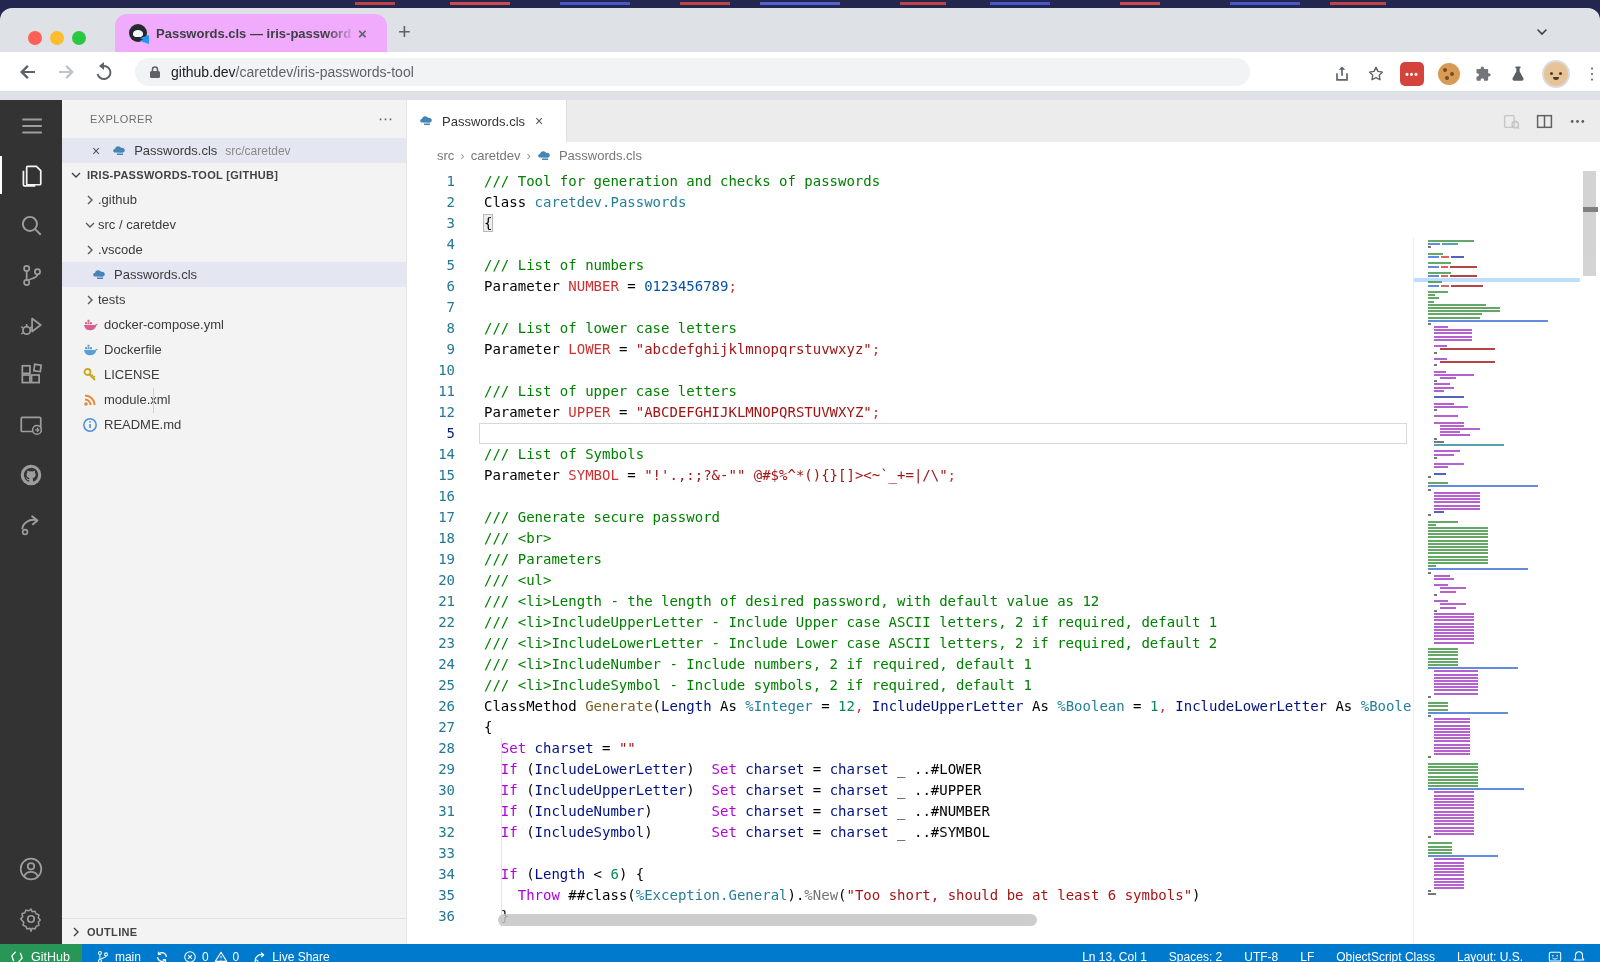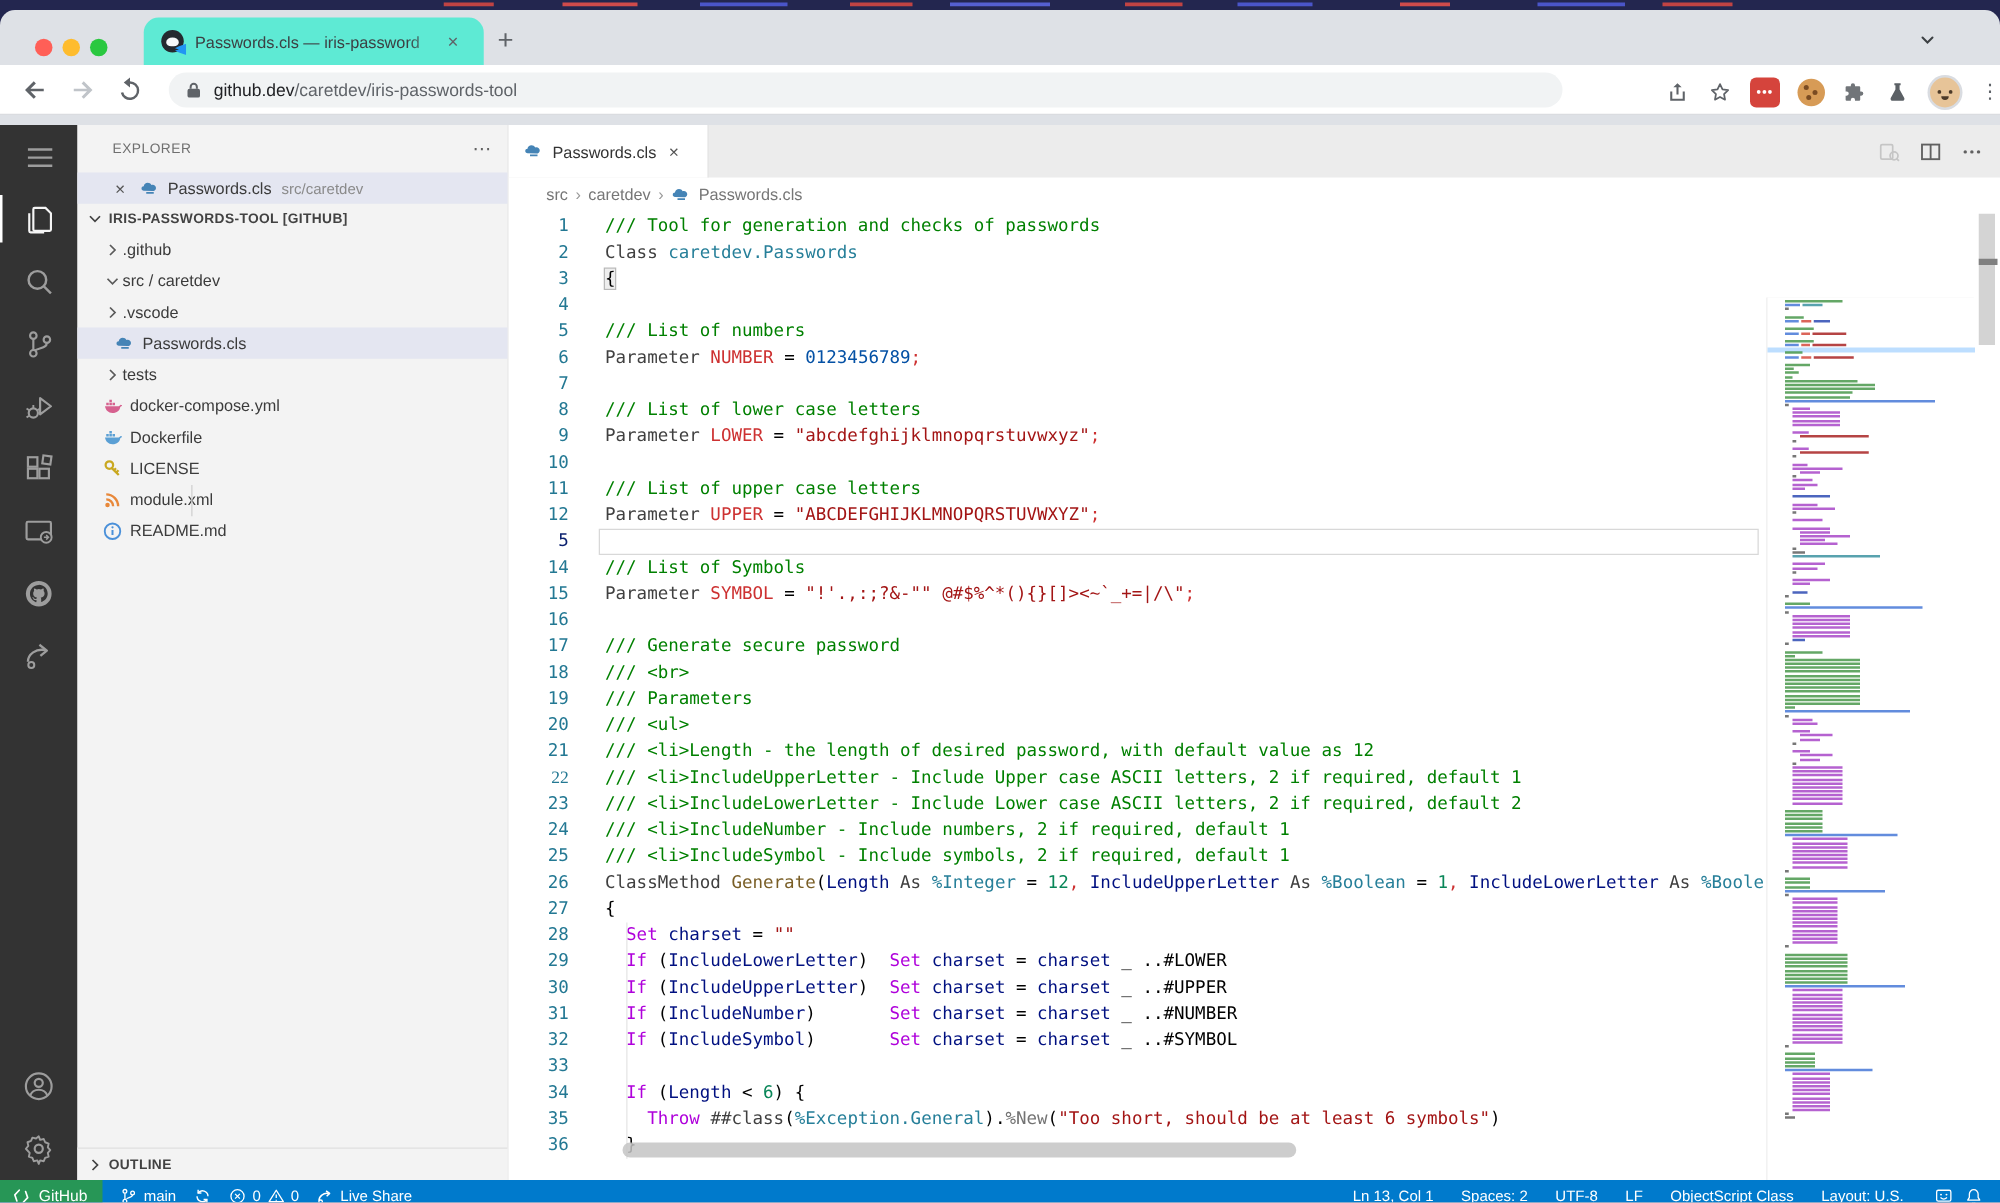--- a/index.html
+++ b/index.html
@@ -16,21 +16,21 @@
       linear-gradient(#4a55c9,#4a55c9), linear-gradient(#c04343,#c04343);
     background-repeat:no-repeat;
     background-size:40px 3px,60px 3px,70px 3px,50px 3px,80px 3px,46px 3px,60px 3px,40px 3px,70px 3px,56px 3px;
     background-position:355px 2px,450px 2px,560px 2px,680px 2px,760px 2px,900px 2px,990px 2px,1120px 2px,1230px 2px,1330px 2px; }
 
   
   .browser { position:absolute; left:0; top:8px; width:1600px; height:954px; background:#dee1e6; border-radius:12px 12px 0 0; overflow:hidden; }
   .tabstrip { position:relative; height:44px; }
   .traffic { position:absolute; top:23px; width:14px; height:14px; border-radius:50%; }
   .t-red{ left:28px; background:#ff5f57; } .t-yellow{ left:50px; background:#febc2e; } .t-green{ left:72px; background:#2ac840; }
-  .btab { position:absolute; left:115px; top:6px; width:272px; height:38px; background:#5eead4; border-radius:12px 12px 0 0; display:flex; align-items:center; padding:0 6px 0 14px; }
+  .btab { position:absolute; left:115px; top:6px; width:272px; height:38px; background:#f0abfc; border-radius:12px 12px 0 0; display:flex; align-items:center; padding:0 6px 0 14px;font-weight:bold; }
   .btab .fav { width:18px; height:18px; position:relative; flex:0 0 18px; }
   .fav .oct { position:absolute; inset:0; border-radius:50%; background:#24292f; }
   .fav .oct::after{ content:""; position:absolute; left:4px; top:6px; width:10px; height:7px; border-radius:50% 50% 40% 40%; background:#f6f8fa; }
   .fav .vsc { position:absolute; right:-2px; bottom:-2px; width:9px; height:9px; background:#2196f3; clip-path:polygon(100% 0,100% 100%,35% 78%,0 60%,35% 50%,0 40%,35% 22%); }
   .btab .title { margin-left:9px; font-size:13px; color:#3c4043; white-space:nowrap; overflow:hidden; width:200px;
     -webkit-mask-image:linear-gradient(90deg,#000 85%,transparent); mask-image:linear-gradient(90deg,#000 85%,transparent); }
   .btab .close { font-size:15px; color:#5f6368; margin-left:2px; cursor:default; }
   .newtab { position:absolute; left:398px; top:14px; font-size:22px; line-height:20px; color:#5f6368; }
   .tab-chev { position:absolute; right:52px; top:18px; width:12px; height:12px; }
   .toolbar { position:relative; height:40px; background:#fff; border-bottom:1px solid #dadce0; }
@@ -94,21 +94,21 @@
 
   .codearea { position:absolute; left:0; top:69px; right:0; bottom:0; overflow:hidden; background:#fff; }
   .gutter { position:absolute; left:0; top:2px; width:48px; text-align:right; font:14px/21px "DejaVu Sans Mono", monospace; color:#237893; }
   .gutter .cur { color:#0b216f; }
   .codelines { position:absolute; left:77px; top:2px; font:14px/21px "DejaVu Sans Mono", monospace; color:#000; white-space:pre; }
   .cl { height:21px; }
   .curline { position:absolute; left:72px; top:254px; width:928px; height:21px; border:1px solid #d8d8d8; background:#fff; }
   .brkbox { background:#eee; outline:1px solid #b9b9b9; }
   .indent-guide { position:absolute; left:94px; top:569px; height:189px; width:1px; background:#e5e5e5; }
 
-  .tk-com{color:#008000;} .tk-kw{color:#404040;margin-top:44px;} .tk-param{color:#cd3131;} .tk-str{color:#a31515;}
+  .tk-com{color:#008000;} .tk-kw{color:#000000;margin-top:44px;} .tk-param{color:#cd3131;} .tk-str{color:#a31515;}
   .tk-num{color:#098658;} .tk-val{color:#0451a5;} .tk-type{color:#267f99;} .tk-var{color:#001080;}
   .tk-ctrl{color:#af00db;} .tk-fn{color:#795e26;} .tk-pun{color:#000000;} .tk-new{color:#737373;} .tk-brk{color:#000;}
 
   .hscroll { position:absolute; left:91px; bottom:18px; width:539px; height:12px; background:#c4c4c4; border-radius:6px; opacity:.85; }
   .minimap { position:absolute; right:20px; top:69px; width:166px; bottom:0; background:#fff; box-shadow:-1px 0 0 #eee; padding:2px 0 0 14px; }
   .mrow { height:2px; margin-bottom:1.2px; display:flex; }
   .mrow span { height:2px; display:inline-block; opacity:.8; }
   .mm-cur { position:absolute; left:0; width:166px; height:4px; background:#add6ff; opacity:.8; top:40px; }
   .mc-g{background:#3d9140;} .mc-b{background:#3b6fd4;} .mc-r{background:#d23f31;} .mc-m{background:#a31515;}
   .mc-p{background:#a23bc4;} .mc-t{background:#2e8b9a;} .mc-v{background:#1f3fae;} .mc-k{background:#555;}
@@ -453,21 +453,21 @@
             <div style="height: 21px;">12</div>
             <div class="cur" style="height: 21px;">5</div>
             <div style="height: 21px; text-align: right;">14</div>
             <div style="height: 21px;">15</div>
             <div style="height: 21px;">16</div>
             <div style="height: 21px;">17</div>
             <div style="height: 21px;">18</div>
             <div style="height: 21px;">19</div>
             <div style="height: 21px;">20</div>
             <div style="height: 21px;">21</div>
-            <div style="height: 21px; font-family: Liberation Serif, serif;">22</div>
+            <div style="height: 21px;">22</div>
             <div style="height: 21px;">23</div>
             <div style="height: 21px;">24</div>
             <div style="height: 21px;">25</div>
             <div style="height: 21px;">26</div>
             <div style="height: 21px;">27</div>
             <div style="height: 21px;">28</div>
             <div style="height: 21px;">29</div>
             <div style="height: 21px;">30</div>
             <div style="height: 21px;">31</div>
             <div style="height: 21px;">32</div>

